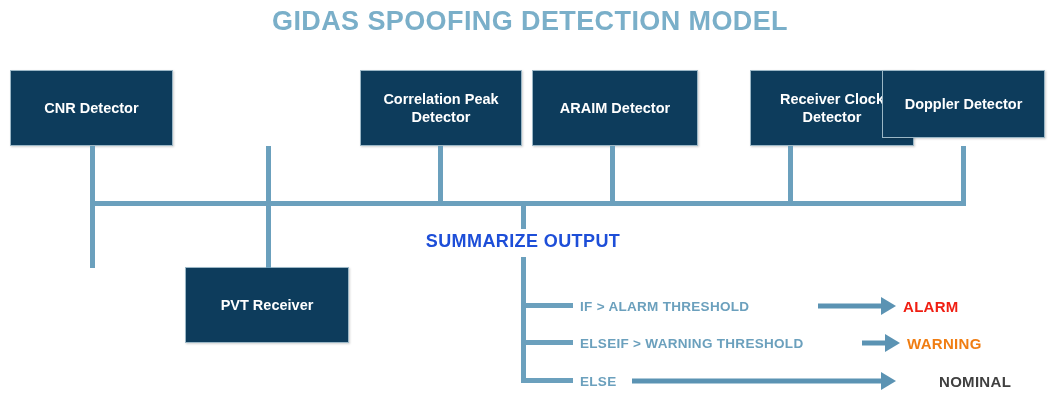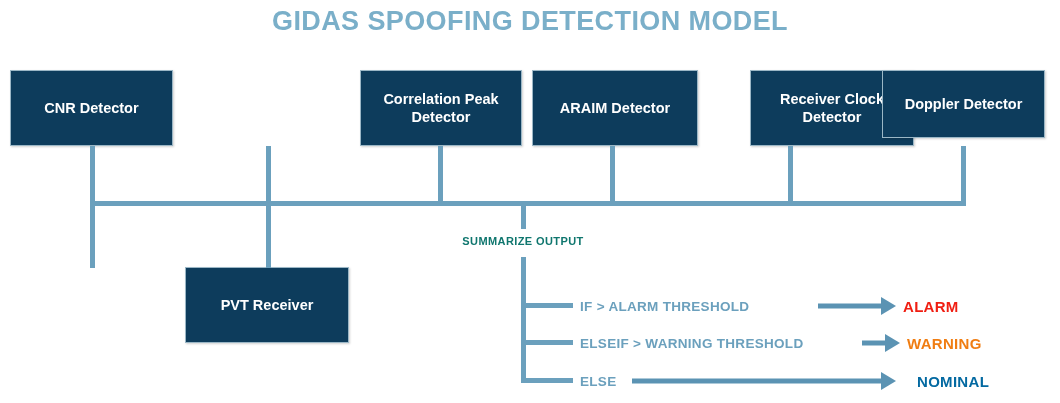--- a/index.html
+++ b/index.html
@@ -48,22 +48,22 @@
     transform:translateY(-50%);
   }
   .outcome{
     position:absolute;
     font-size:15px;font-weight:bold;letter-spacing:.3px;
     white-space:nowrap;
     transform:translateY(-50%);
   }
   .summ{
     position:absolute;
-    font-size:11px;font-weight:bold;letter-spacing:.4px;
-    color:#0f766e;white-space:nowrap;
+    font-size:18px;font-weight:bold;letter-spacing:.4px;
+    color:#1d4ed8;white-space:nowrap;
     transform:translate(-50%,-50%);
   }
 
   
   .arrow{position:absolute;transform:translateY(-50%);}
   .arrow .shaft{position:absolute;left:0;top:50%;height:5px;background:#5b93b3;transform:translateY(-50%);}
   .arrow .head{
     position:absolute;right:0;top:50%;
     width:0;height:0;
     border-top:9px solid transparent;
@@ -138,15 +138,15 @@
     <span class="head"></span>
   </div>
   <div class="outcome" style="left:907px;top:343px;color:#f07d12;">WARNING</div>
 
   <div class="ln hln" style="left:521px;top:378px;width:52px;"></div>
   <div class="cond" style="left:580px;top:381px;">ELSE</div>
   <div class="arrow" style="left:632px;top:381px;width:264px;height:18px;">
     <span class="shaft" style="width:250px;"></span>
     <span class="head"></span>
   </div>
-  <div class="outcome" style="left:917px;top:381px;color:#0369a1;">NOMINAL</div>
+  <div class="outcome" style="left:939px;top:381px;color:#404040;">NOMINAL</div>
 
 </div>
 
 </body></html>

